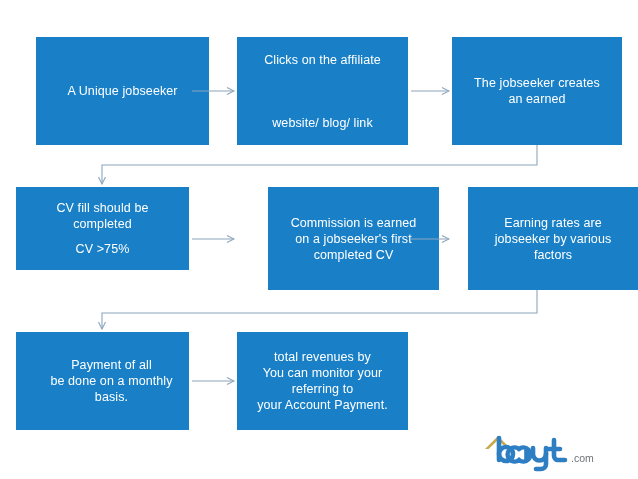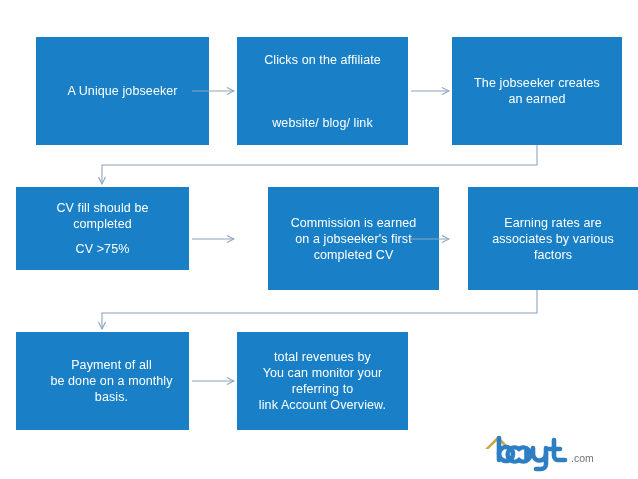--- a/index.html
+++ b/index.html
@@ -98,35 +98,35 @@
   </div>
 
   <div class="node" id="node-r2c2">
     <span class="line">Commission is earned</span>
     <span class="line">on a jobseeker's first</span>
     <span class="line">completed CV</span>
   </div>
 
   <div class="node" id="node-r2c3">
     <span class="line">Earning rates are</span>
-    <span class="line">associates by various</span>
+    <span class="line">jobseeker by various</span>
     <span class="line">factors</span>
   </div>
 
   <div class="node" id="node-r3c1">
     <span class="line">Payment of all</span>
     <span class="line">be done on a monthly</span>
     <span class="line">basis.</span>
   </div>
 
   <div class="node" id="node-r3c2">
     <span class="line">total revenues by</span>
     <span class="line">You can monitor your</span>
     <span class="line">referring to</span>
-    <span class="line">link Account Overview.</span>
+    <span class="line">your Account Payment.</span>
   </div>
 
   <div class="connector" style="left:0;top:0;width:638px;height:479px;">
     <svg width="638" height="479" viewBox="0 0 638 479" xmlns="http://www.w3.org/2000/svg">
       <defs>
         <marker id="ah" markerWidth="9" markerHeight="9" refX="8" refY="4.5" orient="auto" markerUnits="userSpaceOnUse">
           <path d="M1,1 L8,4.5 L1,8" fill="none" stroke="#8ba6bd" stroke-width="1.1"></path>
         </marker>
       </defs>
 

